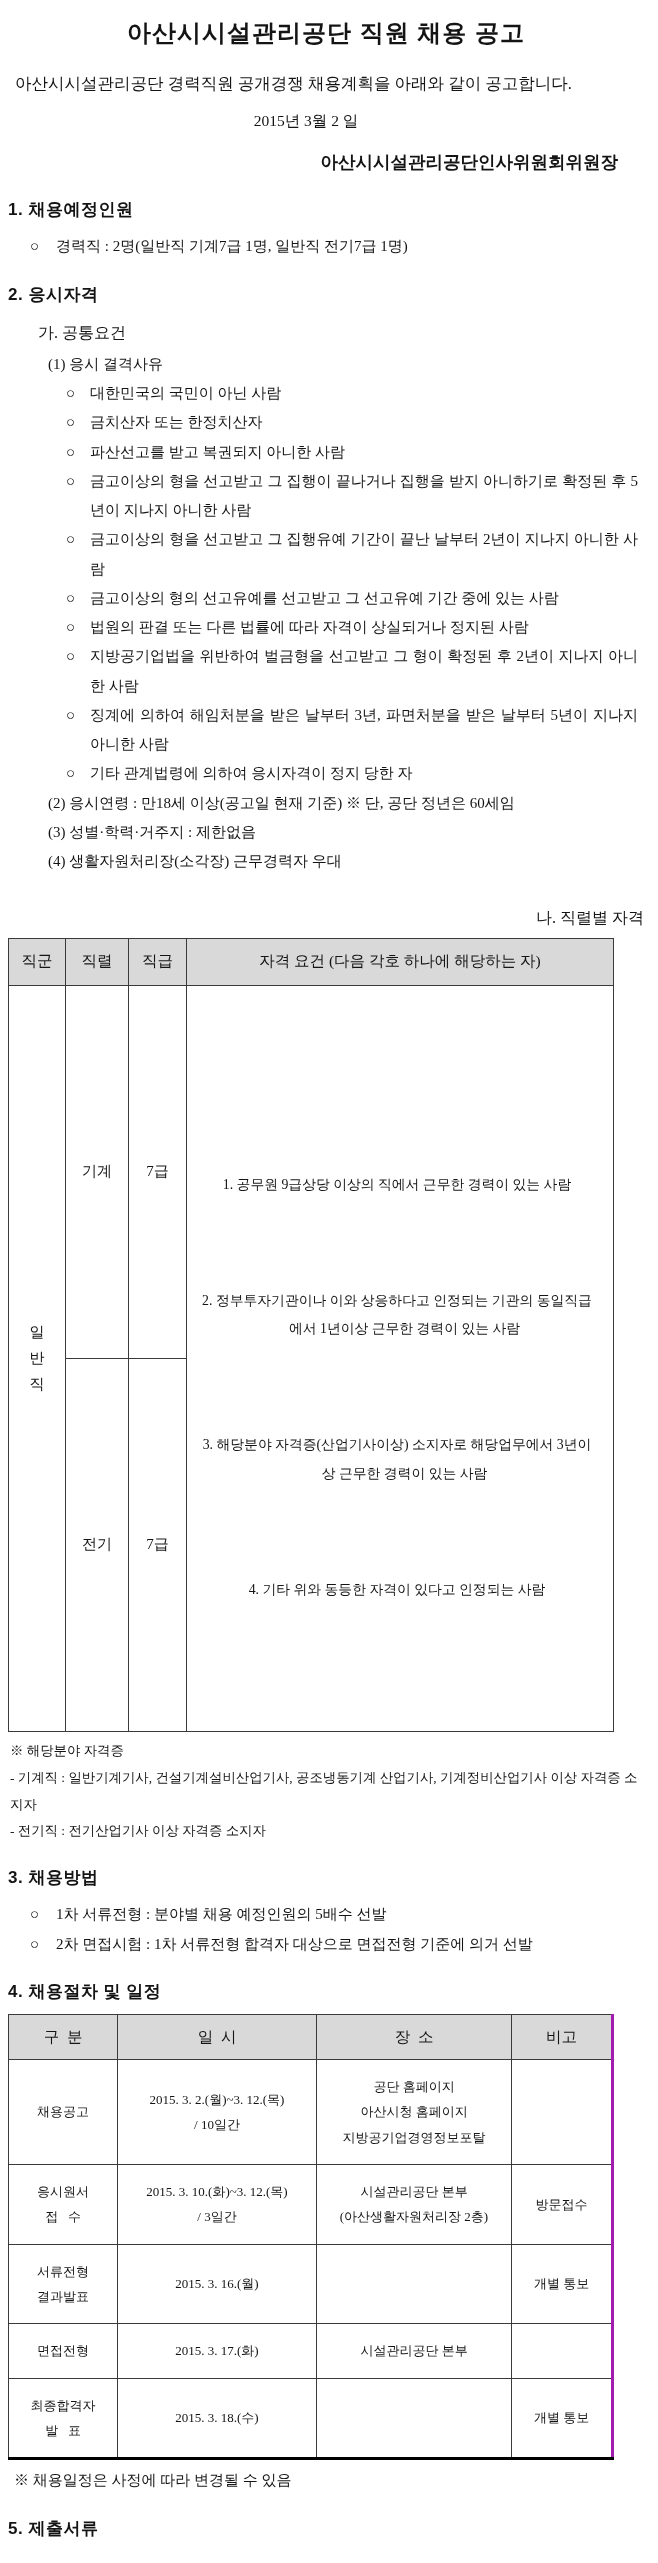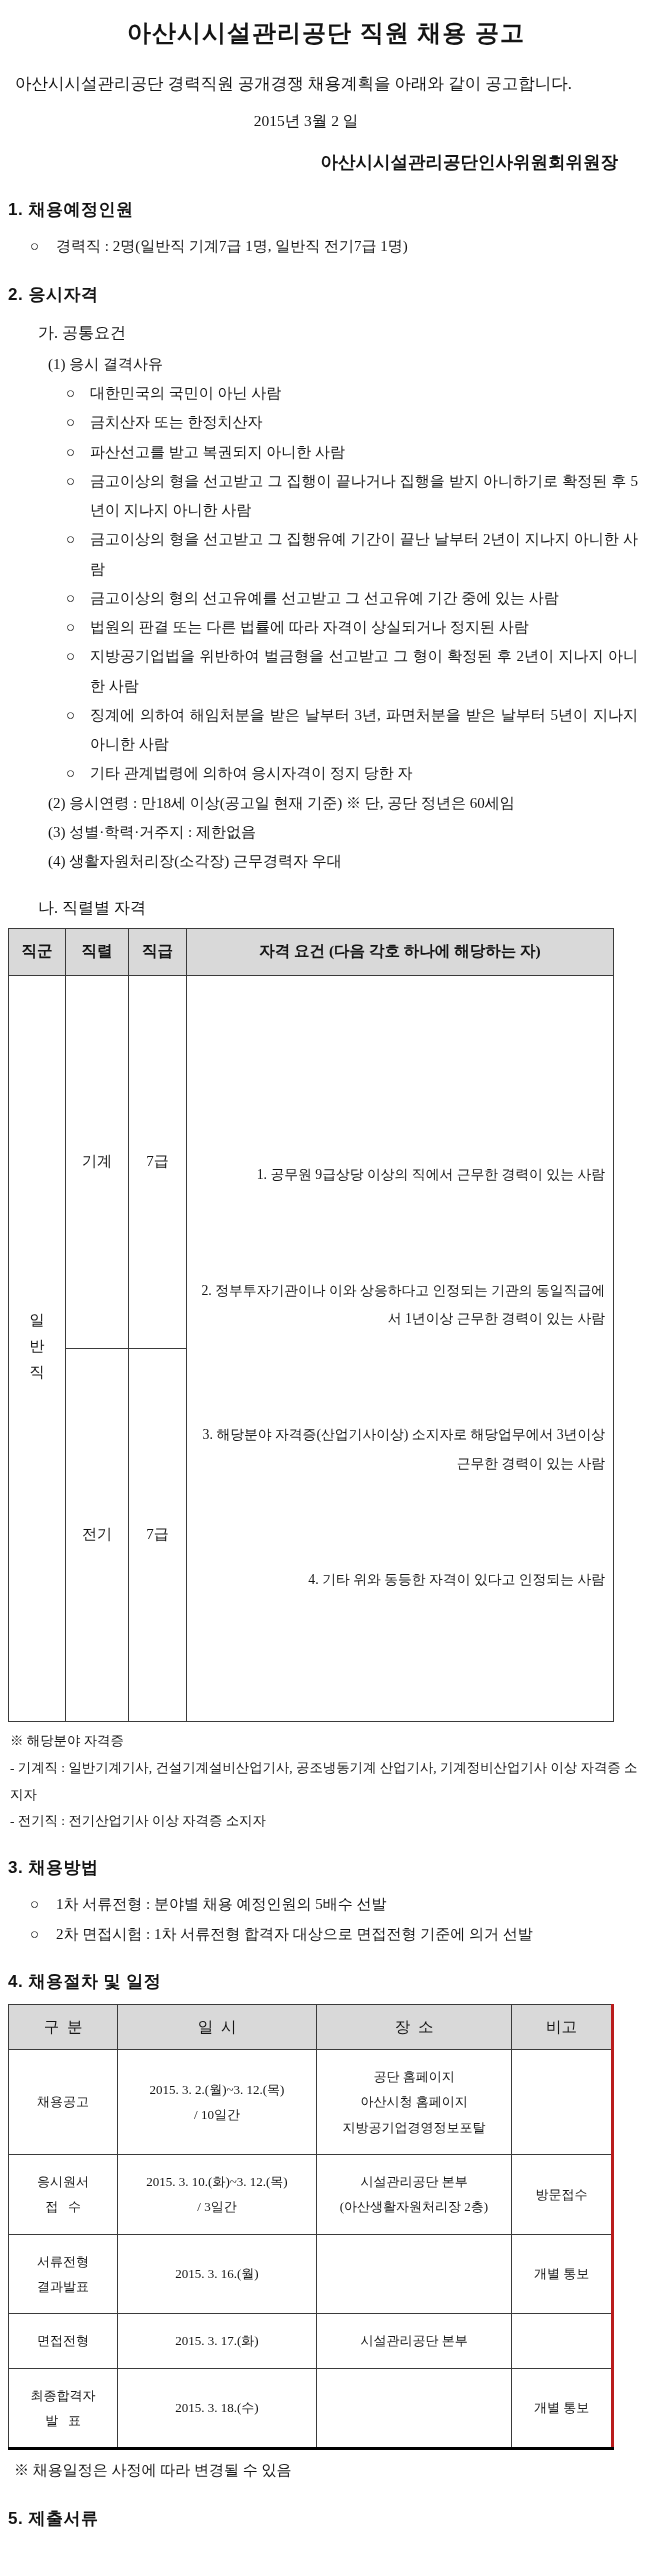--- a/index.html
+++ b/index.html
@@ -62,34 +62,34 @@
   
   table{border-collapse:collapse;width:606px;table-layout:fixed;margin:4px 0 6px 0;}
   th,td{
     border:1.5px solid #3a3a3a;
     padding:4px 6px;
     vertical-align:middle;
     text-align:center;
     white-space:pre-wrap;
   }
   th{background:#d9d9d9;font-weight:400;font-size:15.5px;}
-  .qual-table th{font-weight:700;height:38px;margin-left:39px;}
+  .qual-table th{font-weight:400;height:38px;margin-left:39px;}
   .qual-table .c-group{width:44px;}
   .qual-table .c-series{width:50px;}
   .qual-table .c-grade{width:45px;}
-  .v-text{padding:6px 0;font-family:Liberation Mono, monospace;}
+  .v-text{padding:6px 0;}
   .v-text .v-inner{width:1.1em;margin:0 auto;word-break:break-all;line-height:1.75;}
-  .req-cell{text-align:right;padding:10px 8px 10px 10px;}
+  .req-cell{text-align:center;padding:10px 16px 10px 10px;}
   .req-line{
     font-size:13.8px;
     line-height:2.05;
     padding-left:15px;
     text-indent:-15px;
   }
-  .sched-table{border-right:3px solid #b91c1c;border-bottom:3px solid #000;}
+  .sched-table{border-right:3px solid #a21caf;border-bottom:3px solid #000;}
   .sched-table th{height:36px;}
   .sched-table td{padding:14px 4px;font-size:13px;}
   .sched-table .c-label{width:96px;}
   .sched-table .c-date{width:186px;}
   .sched-table .c-place{width:182px;}
 
   .note-line{margin:2px 0 0 6px;}
   .small-notes{font-size:13.4px;line-height:2.0;margin:6px 0 0 2px;}
   .small-notes .note-item{white-space:normal;}
 </style>
@@ -171,21 +171,21 @@
         <div class="bullet-row">
           <span class="marker">○</span>
           <span class="btext">기타 관계법령에 의하여 응시자격이 정지 당한 자</span>
         </div>
       </div>
 
     <div class="num-line">(2) 응시연령 : 만18세 이상(공고일 현재 기준) ※ 단, 공단 정년은 60세임</div>
     <div class="num-line">(3) 성별·학력·거주지 : 제한없음</div>
     <div class="num-line">(4) 생활자원처리장(소각장) 근무경력자 우대</div>
 
-    <div class="sub-heading" style="margin-top:16px;">나. 직렬별 자격</div>
+    <div class="sub-heading" style="margin-top:26px;text-align:right;">나. 직렬별 자격</div>
 
     <table class="qual-table">
       <thead>
         <tr>
           <th class="c-group">직군</th>
           <th class="c-series">직렬</th>
           <th class="c-grade">직급</th>
           <th>자격 요건 (다음 각호 하나에 해당하는 자)</th>
         </tr>
       </thead>

